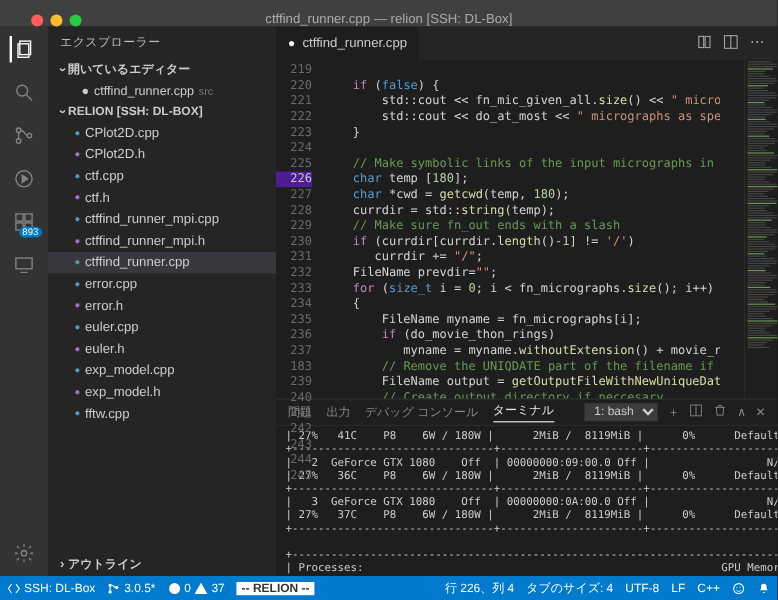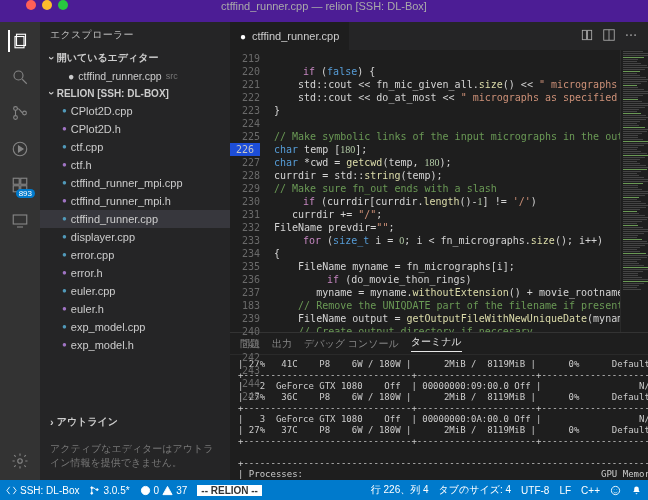--- a/index.html
+++ b/index.html
@@ -1,18 +1,18 @@
 <!DOCTYPE html>
 <html><head>
 <meta charset="utf-8">
 <style>
 * { margin: 0; padding: 0; box-sizing: border-box; }
 body { font-family: "Helvetica Neue", Arial, sans-serif; font-size: 11px; background: #1e1e1e; color: #cccccc; width: 648px; height: 500px; overflow: hidden; }
 .window { display: flex; flex-direction: column; height: 100%; }
-.titlebar { height: 22px; background: #4c1d95; display: flex; align-items: flex-start; position: relative; padding-left: 16px; }
+.titlebar { height: 22px; background: #404040; display: flex; align-items: flex-end; position: relative; padding-left: 16px; }
 .traffic { display: flex; gap: 6px; padding-left: 10px; }
 .traffic span { width: 10px; height: 10px; border-radius: 50%; }
 .tl-close { background: #ff5f57; }
 .tl-min { background: #febc2e; }
 .tl-max { background: #28c840; }
 .title { position: absolute; left: 50%; transform: translateX(-50%); color: #aaa; font-size: 11px; }
 .body { flex: 1; display: flex; min-height: 0; }
 .activity { width: 40px; background: #333333; display: flex; flex-direction: column; align-items: center; padding-top: 8px; gap: 14px; }
 .activity .ico { width: 22px; height: 22px; display: flex; align-items: center; justify-content: center; color: #858585; }
 .activity .ico.active { color: #fff; border-left: 2px solid #fff; margin-left: -2px; padding-left: 2px; }
@@ -32,30 +32,30 @@
 .tree-item.sel { background: #37373d; }
 .tree-item::before { content: "●"; color: #519aba; font-size: 8px; }
 .tree-item.h::before { color: #a074c4; }
 .sb-outline-msg { padding: 10px; color: #777; font-size: 10px; line-height: 1.4; }
 .main { flex: 1; display: flex; flex-direction: column; background: #1e1e1e; min-width: 0; }
 .tabs { height: 28px; background: #252526; display: flex; align-items: stretch; }
 .tab { background: #1e1e1e; padding: 0 10px; display: flex; align-items: center; gap: 6px; font-size: 11px; border-right: 1px solid #252526; }
 .tab .dot { color: #fff; font-size: 10px; }
 .tabs-right { margin-left: auto; display: flex; align-items: center; gap: 8px; padding-right: 10px; color: #aaa; }
 .tabs-right svg { width: 14px; height: 14px; }
-.editor-wrap { flex: 1; display: flex; min-height: 0; position: relative; }
+.editor-wrap { flex: 1; display: flex; min-height: 0; position: relative; gap: 20px; }
 .gutter { width: 36px; background: #1e1e1e; color: #6a6a6a; text-align: right; padding: 2px 6px 0 0; font-family: Menlo, Consolas, monospace; font-size: 10px; line-height: 13px; }
-.gutter div.hl { background: #1d4ed8; color: #c6c6c6; text-align: center; }
+.gutter div.hl { background: #4c1d95; color: #c6c6c6; }
 .code { flex: 1; font-family: Menlo, Consolas, monospace; font-size: 10px; line-height: 13px; white-space: pre; padding: 2px 0 0 8px; overflow: hidden; color: #d4d4d4; }
-.code .kw { color: #c586c0; margin-left: 29px; }
+.code .kw { color: #c586c0; }
 .code .ty { color: #569cd6; }
 .code .fn { color: #dcdcaa; }
 .code .st { color: #ce9178; }
 .code .cm { color: #6a9955; }
-.code .nm { color: #b5cea8; font-family: Liberation Serif, serif; }
+.code .nm { color: #b5cea8; }
 .minimap { width: 28px; background: #1e1e1e; border-left: 1px solid #2a2a2a; position: relative; overflow: hidden; }
 .minimap .mm-line { height: 1px; background: #444; margin: 1px 2px; }
 .minimap .mm-hl { height: 1px; background: #6a9955; margin: 1px 2px; }
 .panel { height: 148px; border-top: 1px solid #333; background: #1e1e1e; display: flex; flex-direction: column; }
 .panel-tabs { display: flex; gap: 12px; padding: 2px 10px; font-size: 10px; color: #888; align-items: center; border-bottom: 1px solid #2a2a2a; height: 22px; }
 .panel-tabs .pt { cursor: pointer; }
 .panel-tabs .pt.active { color: #e7e7e7; border-bottom: 1px solid #e7e7e7; padding-bottom: 2px; }
 .panel-tabs .right { margin-left: auto; display: flex; gap: 8px; align-items: center; }
 .panel-tabs select { background: #3c3c3c; color: #ccc; border: none; font-size: 10px; padding: 1px 4px; }
 .terminal { flex: 1; font-family: Menlo, Consolas, monospace; font-size: 9px; line-height: 11px; white-space: pre; padding: 4px 8px; color: #ccc; overflow: hidden; }
@@ -138,30 +138,29 @@
       </div>
       <div class="sb-sec">RELION [SSH: DL-BOX]</div>
       <div class="tree" id="file-tree">
           <div class="tree-item">CPlot2D.cpp</div>
           <div class="tree-item h">CPlot2D.h</div>
           <div class="tree-item">ctf.cpp</div>
           <div class="tree-item h">ctf.h</div>
           <div class="tree-item">ctffind_runner_mpi.cpp</div>
           <div class="tree-item h">ctffind_runner_mpi.h</div>
           <div class="tree-item sel">ctffind_runner.cpp</div>
-          <div class="tree-item">displayer.cpp</div>
           <div class="tree-item">error.cpp</div>
           <div class="tree-item h">error.h</div>
           <div class="tree-item">euler.cpp</div>
           <div class="tree-item h">euler.h</div>
           <div class="tree-item">exp_model.cpp</div>
           <div class="tree-item h">exp_model.h</div>
+          <div class="tree-item">fftw.cpp</div>
         </div>
       <div class="sb-sec collapsed">アウトライン</div>
-      <div class="sb-outline-msg">アクティブなエディターはアウトライン情報を提供できません。</div>
     </div>
 
     <div class="main">
       <div class="tabs">
         <div class="tab">
           <span class="dot">●</span>
           <span>ctffind_runner.cpp</span>
         </div>
         <div class="tabs-right">
           <span><svg viewBox="0 0 24 24" fill="none" stroke="currentColor" stroke-width="1.5">
@@ -360,20 +359,33 @@
             <div class="mm-line" style="width: 17.7716px;"></div>
           </div>
       </div>
 
       <div class="panel">
         <div class="panel-tabs">
           <span class="pt">問題</span>
           <span class="pt">出力</span>
           <span class="pt">デバッグ コンソール</span>
           <span class="pt active">ターミナル</span>
+          <div class="right">
+            <select><option>1: bash</option></select>
+            <span>＋</span>
+            <span><svg viewBox="0 0 24 24" fill="none" stroke="currentColor" stroke-width="1.5" width="12" height="12">
+                  <rect x="3" y="3" width="18" height="18"></rect>
+                  <line x1="12" y1="3" x2="12" y2="21"></line>
+                </svg></span>
+            <span><svg viewBox="0 0 24 24" fill="none" stroke="currentColor" stroke-width="1.5" width="12" height="12">
+                  <path d="M4 7h16M9 7V4h6v3M6 7l1 13h10l1-13"></path>
+                </svg></span>
+            <span>∧</span>
+            <span>✕</span>
+          </div>
         </div>
         <div class="terminal" id="terminal">| 27%   41C    P8    6W / 180W |      2MiB /  8119MiB |      0%      Default |
 +-------------------------------+----------------------+----------------------+
 |   2  GeForce GTX 1080    Off  | 00000000:09:00.0 Off |                  N/A |
 | 27%   36C    P8    6W / 180W |      2MiB /  8119MiB |      0%      Default |
 +-------------------------------+----------------------+----------------------+
 |   3  GeForce GTX 1080    Off  | 00000000:0A:00.0 Off |                  N/A |
 | 27%   37C    P8    6W / 180W |      2MiB /  8119MiB |      0%      Default |
 +-------------------------------+----------------------+----------------------+
 

